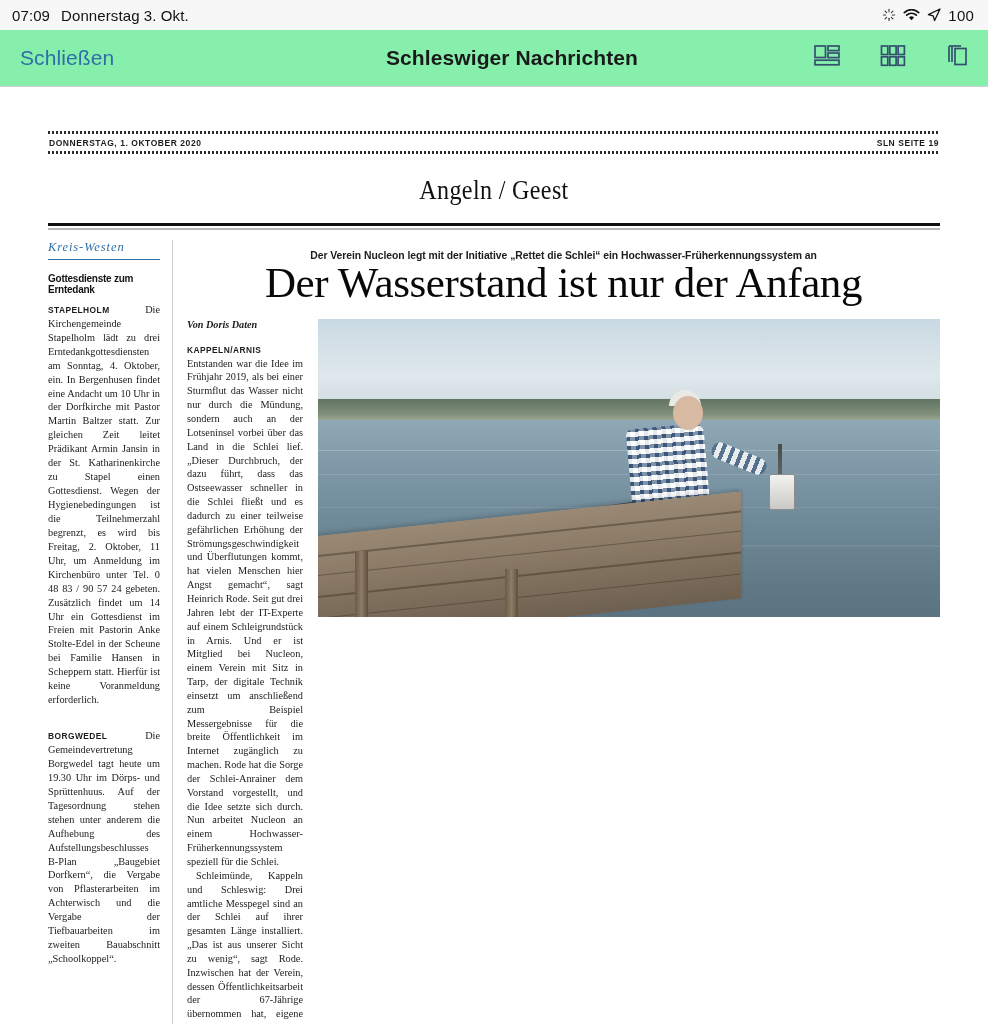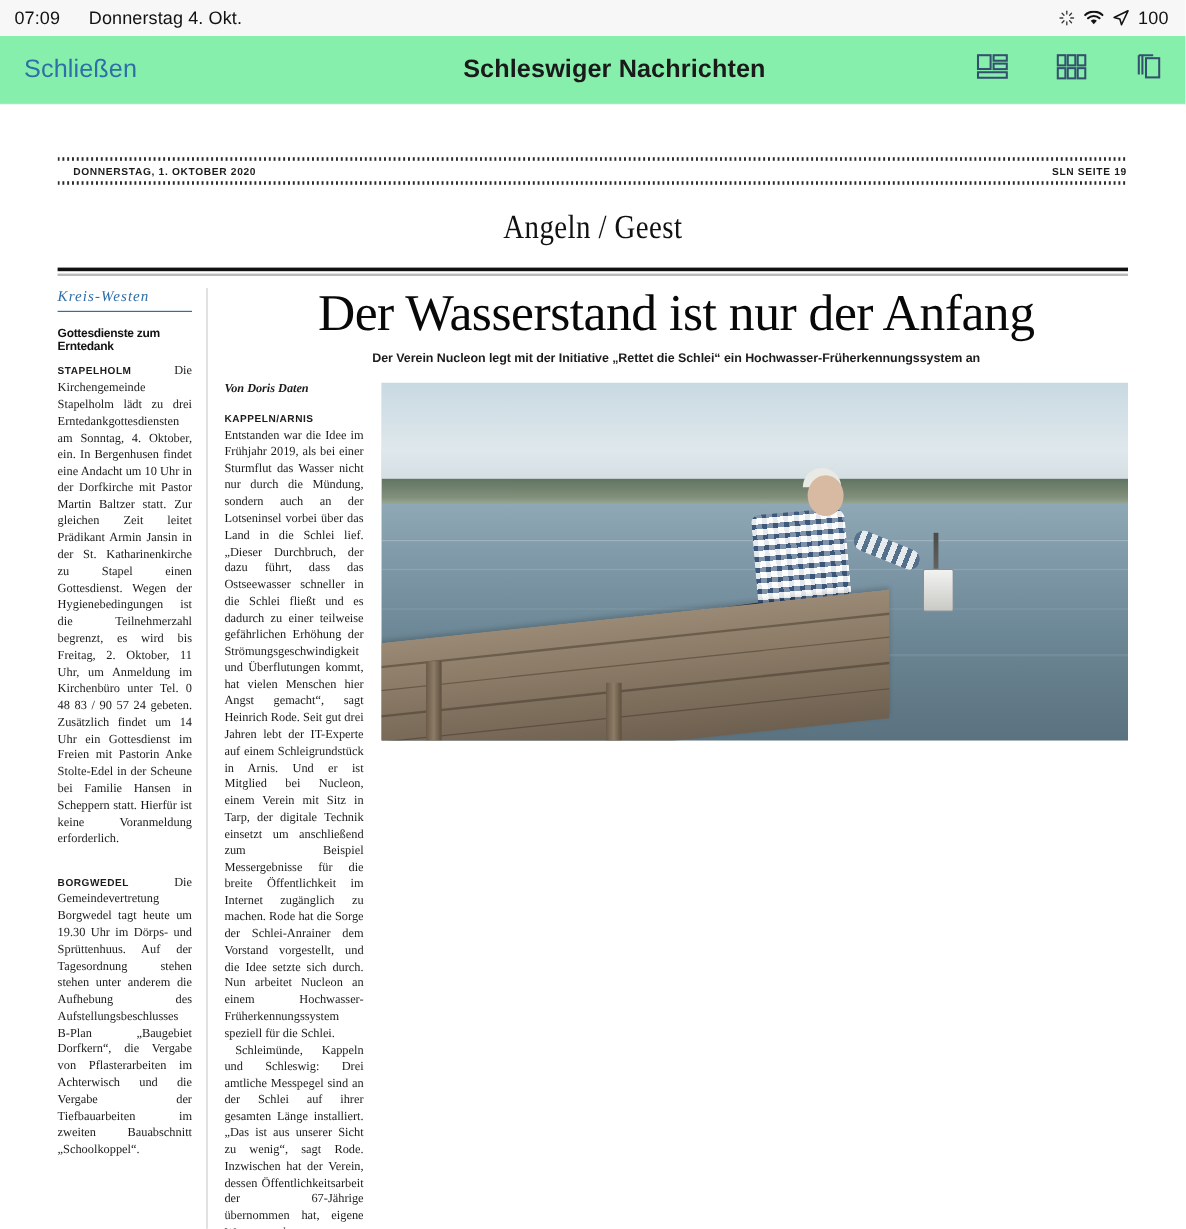--- a/index.html
+++ b/index.html
@@ -19,21 +19,21 @@
     height: 30px;
     background: #f7f7f7;
     display: flex;
     align-items: center;
     padding: 0 14px 0 12px;
     font-size: 15px;
     color: #121212;
     font-weight: 500;
     letter-spacing: .1px;
   }
-  #status-bar .sb-left { display: flex; align-items: baseline; gap: 24px; }
+  #status-bar .sb-left { display: flex; align-items: baseline; gap: 11px; }
   #status-bar .sb-spacer { flex: 1 1 auto; }
   #status-bar .sb-right { display: flex; align-items: center; gap: 7px; }
   .sb-ico { display: inline-flex; align-items: center; justify-content: center; }
   .batt-num { font-size: 15px; font-weight: 500; letter-spacing: .2px; }
 
   
   #reader-navbar {
     height: 57px;
     background: #86efac;
     border-bottom: 1px solid #d2d2d4;
@@ -87,21 +87,20 @@
   }
   #masthead-line {
     display: flex;
     justify-content: space-between;
     align-items: baseline;
     font-size: 8.5px;
     font-weight: bold;
     letter-spacing: .55px;
     color: #1c1c1c;
     padding: 4px 1px 3px 1px;
-    margin-left: 12px;
   }
   #section-title {
     text-align: center;
     font-family: "Liberation Serif", serif;
     font-size: 28px;
     font-weight: normal;
     color: #111;
     padding: 20px 0 17px 0;
     letter-spacing: .4px;
     transform: scaleX(.86);
@@ -284,21 +283,21 @@
   #photo-caption .cap-text { flex:1 1 auto; letter-spacing:-.05px; }
   #photo-caption .cap-text b { font-weight:bold; }
   #photo-caption .cap-credit { font-size:7.2px; letter-spacing:.4px; color:#5d5d5d; white-space:nowrap; }
 </style>
 </head>
 <body>
 
 <div id="status-bar">
   <div class="sb-left">
     <span>07:09</span>
-    <span>Donnerstag 4. Okt.</span>
+    <span>Donnerstag 3. Okt.</span>
   </div>
   <div class="sb-spacer"></div>
   <div class="sb-right">
     <span class="sb-ico">
       <svg width="14" height="14" viewBox="0 0 16 16">
         <g stroke="#3b3b3b" stroke-width="1.3" stroke-linecap="round">
           <line x1="8" y1="1.6" x2="8" y2="4.2"></line>
           <line x1="8" y1="11.8" x2="8" y2="14.4"></line>
           <line x1="1.6" y1="8" x2="4.2" y2="8"></line>
           <line x1="11.8" y1="8" x2="14.4" y2="8"></line>
@@ -389,22 +388,22 @@
       </div>
 
       <div class="rail-block">
         <div class="rail-text"><span class="place">BORGWEDEL</span> <span>Die Gemeindevertretung Borgwedel tagt heute um 19.30 Uhr im Dörps- und Sprüttenhuus. Auf der Tagesordnung stehen stehen unter anderem die Aufhebung des Aufstellungsbeschlusses B-Plan „Baugebiet Dorfkern“, die Vergabe von Pflasterarbeiten im Achterwisch und die Vergabe der Tiefbauarbeiten im zweiten Bauabschnitt „Schoolkoppel“.</span></div>
       </div>
 
     </div>
 
     <div id="article-main">
 
+      <div id="subheadline">Der Verein Nucleon legt mit der Initiative „Rettet die Schlei“ ein Hochwasser-Früherkennungssystem an</div>
       <div id="headline">Der Wasserstand ist nur der Anfang</div>
-      <div id="subheadline">Der Verein Nucleon legt mit der Initiative „Rettet die Schlei“ ein Hochwasser-Früherkennungssystem an</div>
 
       <div id="article-top">
         <div id="col-1">
           <div class="byline">Von Doris Daten</div>
           <div class="body-text"><span class="place">KAPPELN/ARNIS</span> <span>Entstanden war die Idee im Frühjahr 2019, als bei einer Sturmflut das Wasser nicht nur durch die Mündung, sondern auch an der Lotseninsel vorbei über das Land in die Schlei lief. „Dieser Durchbruch, der dazu führt, dass das Ostseewasser schneller in die Schlei fließt und es dadurch zu einer teilweise gefährlichen Erhöhung der Strömungsgeschwindigkeit und Überflutungen kommt, hat vielen Menschen hier Angst gemacht“, sagt Heinrich Rode. Seit gut drei Jahren lebt der IT-Experte auf einem Schleigrundstück in Arnis. Und er ist Mitglied bei Nucleon, einem Verein mit Sitz in Tarp, der digitale Technik einsetzt um anschließend zum Beispiel Messergebnisse für die breite Öffentlichkeit im Internet zugänglich zu machen. Rode hat die Sorge der Schlei-Anrainer dem Vorstand vorgestellt, und die Idee setzte sich durch. Nun arbeitet Nucleon an einem Hochwasser-Früherkennungssystem speziell für die Schlei.</span></div>
           <div class="body-text indent">Schleimünde, Kappeln und Schleswig: Drei amtliche Messpegel sind an der Schlei auf ihrer gesamten Länge installiert. „Das ist aus unserer Sicht zu wenig“, sagt Rode. Inzwischen hat der Verein, dessen Öffentlichkeitsarbeit der 67-Jährige übernommen hat, eigene Wasserstandsensoren angebracht: in Arnis an der „Schleiperle“ und in Stexwig werden Daten aufgenommen und gelangen über sogenannte Gateways (das sind Zugangspunkte zum Internet über das Netzwerk (LoRaWAN), mit dem Nucleon arbeitet) in die Welt. Die amtlichen Messpegel werden</div>
         </div>
 
         <div id="photo-wrap">
           <div id="photo">

